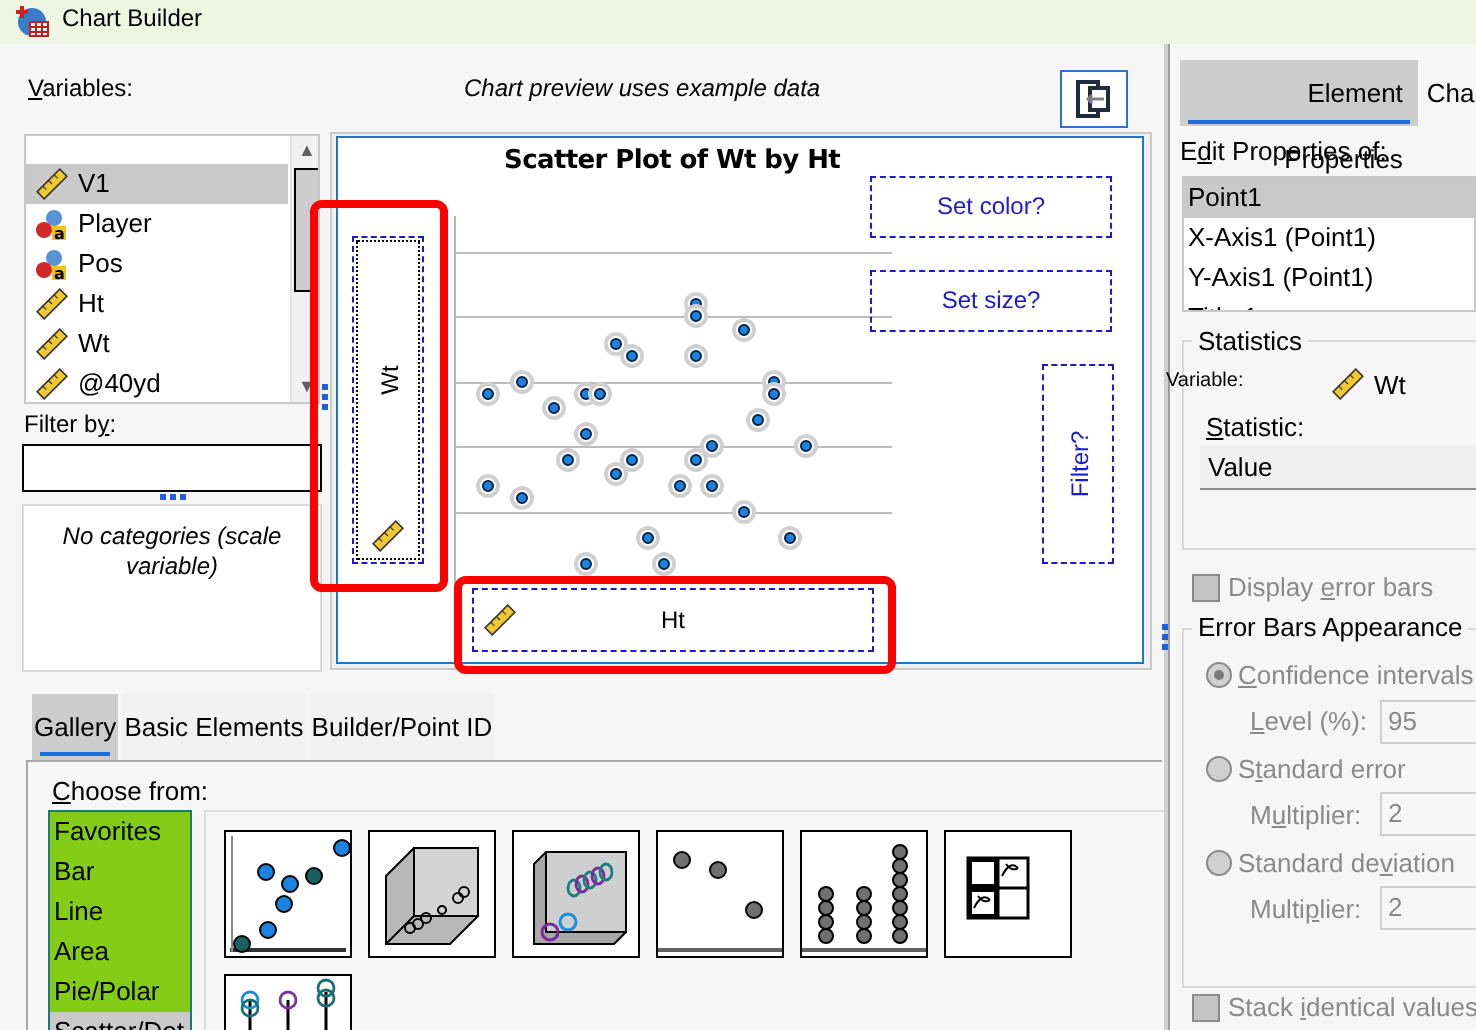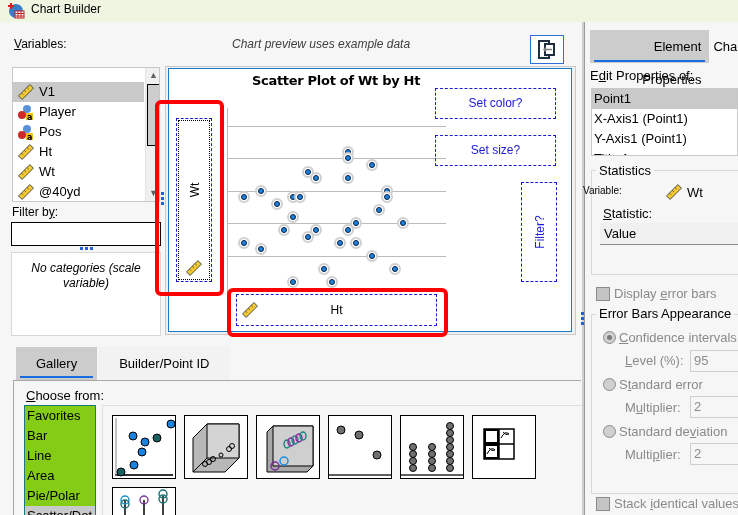--- a/index.html
+++ b/index.html
@@ -20,33 +20,33 @@
   .varitem .ic { width: 18px; height: 18px; margin-right: 4px; display: inline-block; }
   .vscroll { left: 132px; top: 0; width: 15px; height: 133px; background: #f0f0f0; border-left: 1px solid #e4e4e4; }
   .vscroll .thumb { left: 1px; top: 16px; width: 13px; height: 62px; background: #cdcdcd; }
   .vscroll .arrow { left: 0; width: 15px; height: 15px; font-size: 9px; text-align: center; line-height: 15px; color: #606060; }
   .filterlabel { left: 12px; top: 205px; }
   .filterinput { left: 11px; top: 222px; width: 150px; height: 24px; border: 1px solid #000; background: #fff; }
   .catbox { left: 11px; top: 252px; width: 150px; height: 84px; background: #fff; border: 1px solid #d8d8d8; font-style: italic; text-align: center; padding-top: 8px; font-size: 12px; line-height: 15px; }
   .dots-h { display: flex; gap: 2px; }
   .dots-h span, .dots-v span { width: 3px; height: 3px; background: #2060e0; display: block; }
   .dots-v { display: flex; flex-direction: column; gap: 2px; }
-  .preview-note { left: 232px; top: 37px; font-style: italic; font-size: 12px; color: #404040; }
+  .preview-note { left: 232px; top: 37px; font-style: italic; font-size: 12px; color: #000000; }
   .popbtn { left: 530px; top: 35px; width: 34px; height: 29px; border: 1px solid #2c6fd6; background: #fff; }
   .canvas-outer { left: 165px; top: 66px; width: 411px; height: 269px; border: 1px solid #c9c9c9; background: #f0f0f0; }
   .canvas { left: 168px; top: 68px; width: 404px; height: 264px; background: #fff; border: 1px solid #1a78c8; }
   .chart-title { left: 252px; top: 73px; font-weight: bold; font-size: 13px; font-family: "DejaVu Sans", sans-serif; letter-spacing: -0.3px; }
   .dz { border: 1px dashed #1a1ad0; color: #1a1ad0; font-size: 12px; text-align: center; }
   .yaxis-line { left: 227px; top: 108px; width: 1px; height: 188px; background: #b8b8b8; }
   .gridline { left: 228px; width: 218px; height: 1px; background: #bcbcbc; }
   .pt { width: 12px; height: 12px; border-radius: 50%; background: #fff; border: 2px solid #d0d0d0; position: absolute; }
   .pt::after { content: ""; position: absolute; left: 1px; top: 1px; width: 6px; height: 6px; border-radius: 50%; background: #1a82e0; border: 1px solid #0a2040; box-sizing: content-box; width: 4px; height: 4px; left: 1px; top: 1px; }
   .redbox { border: 4px solid #f00; border-radius: 6px; }
   .tabs { left: 16px; top: 347px; height: 33px; display: flex; }
-  .tab { height: 33px; line-height: 33px; padding: 0 20px; font-size: 13px; background: #f2f2f2; margin-right: 2px; position: relative; }
+  .tab { height: 33px; line-height: 33px; padding: 0 1px; font-size: 13px; background: #f2f2f2; margin-right: 2px; position: relative; }
   .tab.active { background: #cccccc; }
   .tab.active::after { content: ""; position: absolute; left: 4px; right: 4px; bottom: 2px; height: 2px; background: #1a6fe0; }
   .gallery-panel { left: 13px; top: 380px; width: 568px; height: 135px; border: 1px solid #a8a8a8; border-right: none; border-bottom: none; background: #f6f6f6; }
   .choose-label { left: 26px; top: 388px; font-size: 13px; }
   .catlist { left: 24px; top: 405px; width: 72px; height: 142px; border: 1px solid #1b7b7b; background: #84cc16; overflow: hidden; }
   .catitem { height: 20px; line-height: 20px; padding-left: 2px; font-size: 13px; white-space: nowrap; }
   .catitem.sel { background: #c9c9c9; }
   .thumbarea { left: 102px; top: 405px; width: 480px; height: 110px; border-top: 1px solid #dedede; border-left: 1px solid #dedede; }
   .thumb { width: 64px; height: 64px; border: 1px solid #000; background: #fff; position: absolute; }
   .rp-tab { height: 33px; line-height: 33px; font-size: 13px; padding: 0 8px; }
@@ -267,20 +267,21 @@
         <rect x="1" y="6.5" width="16" height="5" fill="#f2c830" stroke="#333" stroke-width="0.8"></rect>
         <line x1="5" y1="6.5" x2="5" y2="9" stroke="#333" stroke-width="0.6"></line>
         <line x1="9" y1="6.5" x2="9" y2="9" stroke="#333" stroke-width="0.6"></line>
         <line x1="13" y1="6.5" x2="13" y2="9" stroke="#333" stroke-width="0.6"></line>
       </g>
     </svg>
 </div>
 
 <div class="abs tabs">
   <div class="tab active">Gallery</div>
+  <div class="tab">Basic Elements</div>
   <div class="tab">Builder/Point ID</div>
 </div>
 
 <div class="abs gallery-panel"></div>
 <span class="abs choose-label"><u>C</u>hoose from:</span>
 
 <div class="abs catlist">
   <div class="catitem">Favorites</div>
   <div class="catitem">Bar</div>
   <div class="catitem">Line</div>

